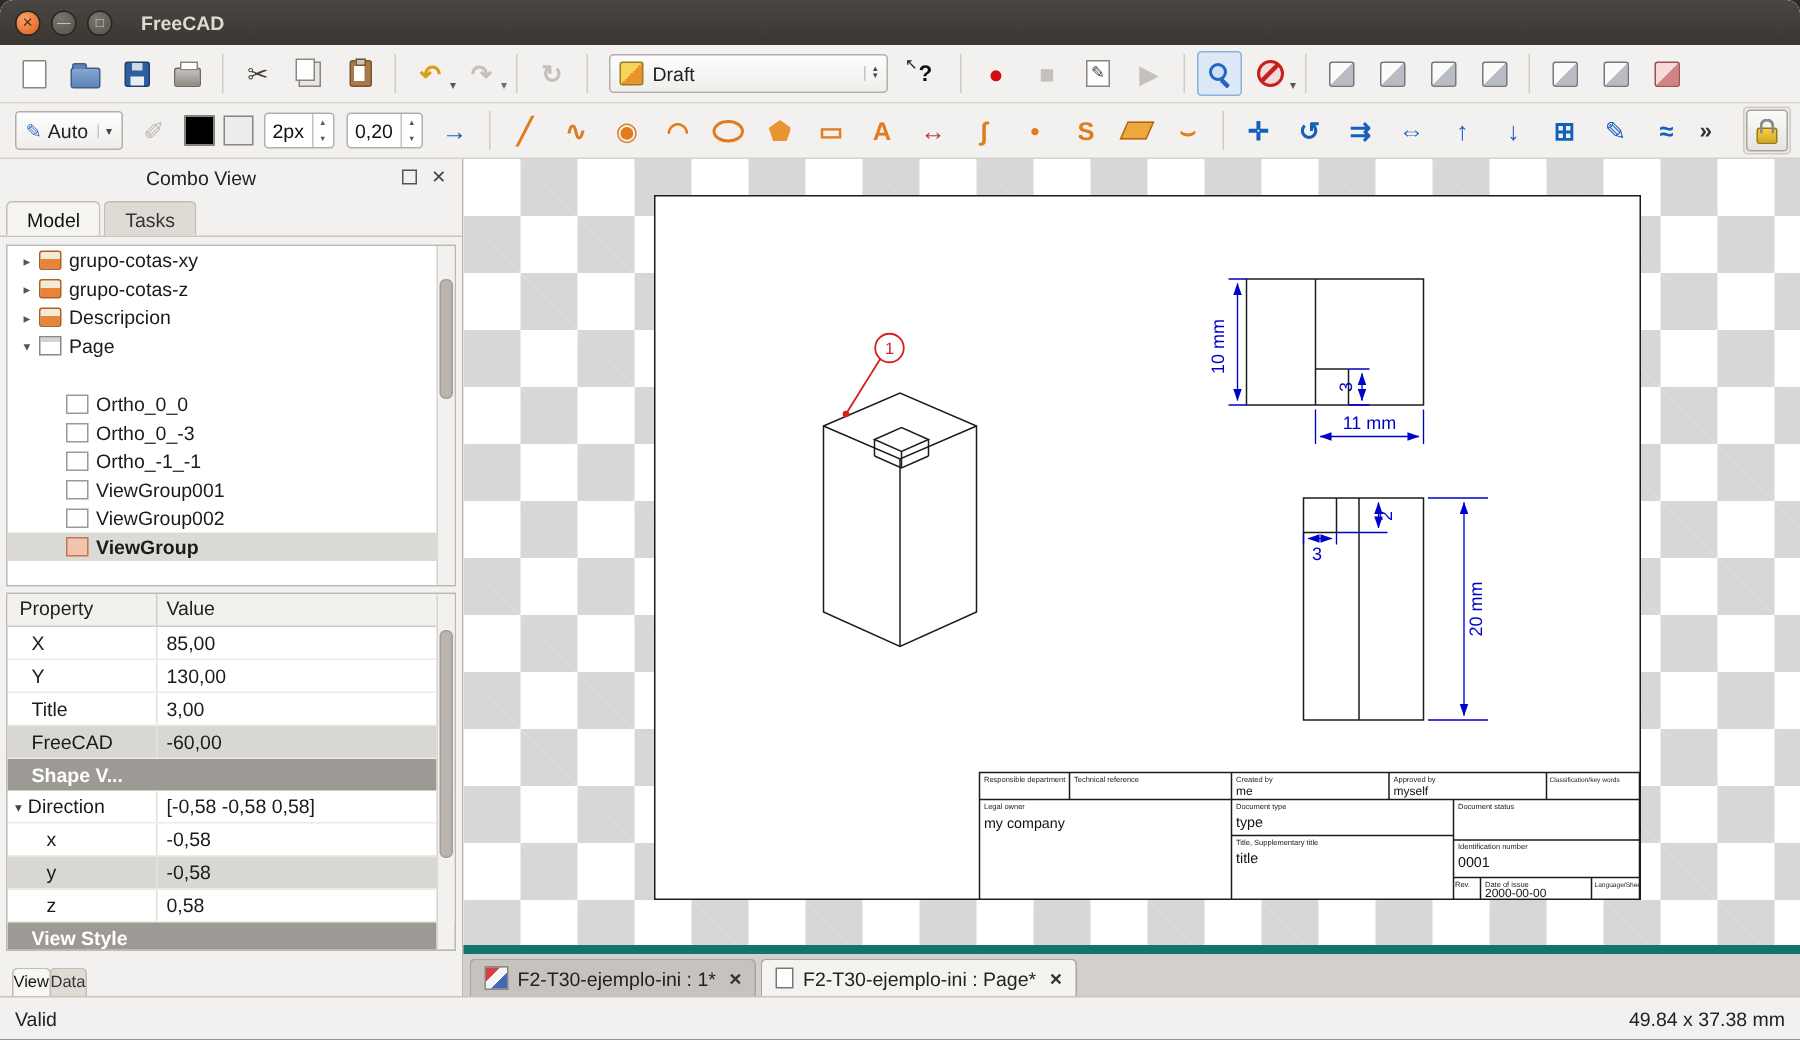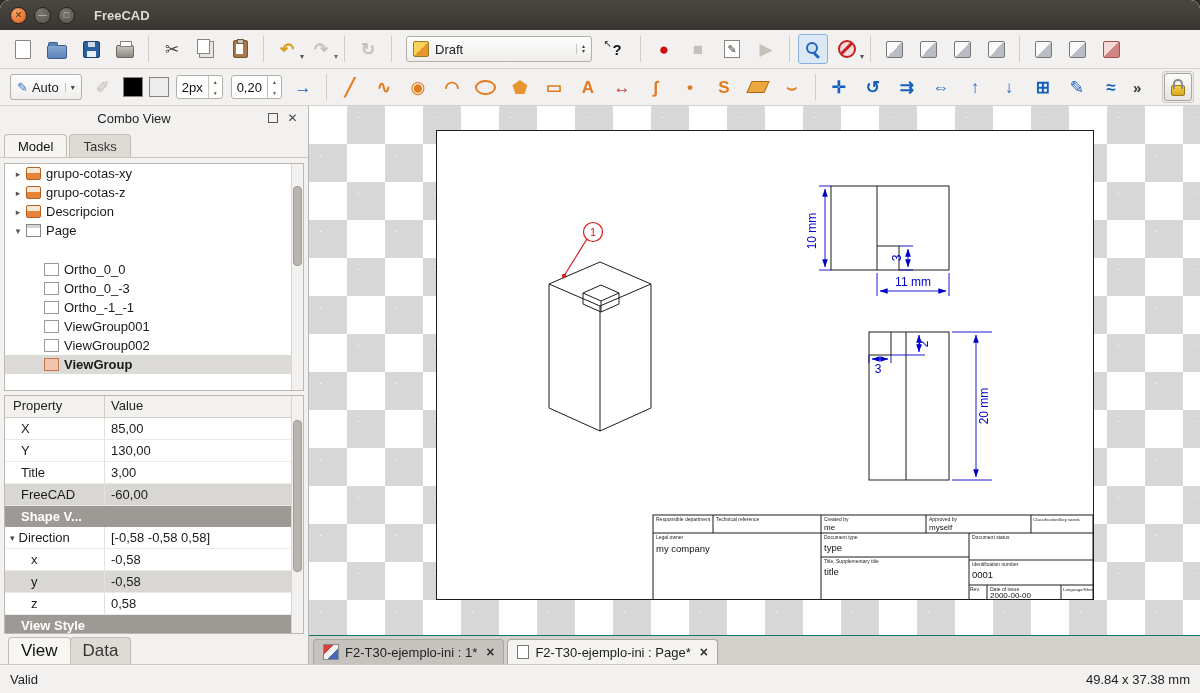--- a/index.html
+++ b/index.html
@@ -93,21 +93,21 @@
   .props-header{display:flex;height:21px;background:#f2f1ee;border-bottom:1px solid #d0cdc7;font-size:13px;color:#222;}
   .props-header .ph1{width:100px;padding:2px 0 0 8px;border-right:1px solid #d0cdc7;box-sizing:border-box;}
   .props-header .ph2{flex:1;padding:2px 0 0 6px;}
   .prow{display:flex;height:21px;font-size:13px;align-items:stretch;border-bottom:1px solid #eceae6;}
   .prow .pname{width:100px;box-sizing:border-box;color:#1a1a1a;border-right:1px solid #e4e1dc;display:flex;align-items:center;}
   .prow .pval{flex:1;padding-left:6px;color:#1a1a1a;display:flex;align-items:center;}
   .prow.shaded{background:#d9d7d3;}
   .pgroup{height:21px;background:#9d9a95;color:#fff;font-weight:bold;font-size:13px;display:flex;align-items:center;padding-left:16px;}
   .pexp{font-size:9px;color:#444;margin-right:4px;}
   .bottomtabs{height:28px;flex:none;display:flex;align-items:flex-end;padding:0 8px;}
-  .btab{padding:3px 12px;font-size:17px;border:1px solid #c0bcb6;border-bottom:none;background:#dedbd5;border-radius:4px 4px 0 0;margin-right:-1px;color:#333;}
+  .btab{padding:3px 0;font-size:11px;border:1px solid #c0bcb6;border-bottom:none;background:#dedbd5;border-radius:4px 4px 0 0;margin-right:-1px;color:#333;}
   .btab.active{background:#f7f6f3;color:#111;}
   
   .main{flex:1;display:flex;flex-direction:column;min-width:0;}
   .viewport{flex:1;position:relative;overflow:hidden;background-color:#fff;
     background-image:linear-gradient(45deg,#d7d7d7 25%,transparent 25%,transparent 75%,#d7d7d7 75%),
                      linear-gradient(45deg,#d7d7d7 25%,transparent 25%,transparent 75%,#d7d7d7 75%);
     background-size:76px 76px;background-position:0 0,38px 38px;}
   .page{position:absolute;left:127px;top:24px;width:658px;height:470px;}
   .page svg{display:block;}
   .pageborder{fill:#ffffff;stroke:#1c1c1c;stroke-width:1;}
@@ -116,21 +116,21 @@
   .da{marker-start:url(#arrB);marker-end:url(#arrB);}
   .dim text{fill:#0000cc;font-size:12px;font-family:"Liberation Sans",sans-serif;}
   .red{stroke:#d42020;stroke-width:1.2;}
   .redc{fill:#ffffff;stroke:#d42020;stroke-width:1.2;}
   .redt{fill:#d42020;font-size:11px;font-family:"Liberation Sans",sans-serif;}
   .tb text{font-family:"Liberation Sans",sans-serif;}
   .tb .lbl{font-size:5px;fill:#222;}
   .tb .lblxs{font-size:4.4px;fill:#222;}
   .tb .val8{font-size:8px;fill:#111;}
   .tb .val9{font-size:9.5px;fill:#111;}
-  .doctabs{height:28px;flex:none;background:#d3d0cb;border-top:1px solid #0f766e;display:flex;align-items:flex-end;padding:0 4px;gap:3px;}
+  .doctabs{height:28px;flex:none;background:#d3d0cb;border-top:6px solid #0f766e;display:flex;align-items:flex-end;padding:0 4px;gap:3px;}
   .dtab{display:flex;align-items:center;height:25px;padding:0 9px;border:1px solid #a9a5a0;border-bottom:none;border-radius:4px 4px 0 0;background:#c6c3be;font-size:13px;color:#222;gap:6px;box-sizing:border-box;}
   .dtab.active{background:#f4f3f0;}
   .dtx{font-weight:bold;font-size:14px;color:#333;margin-left:3px;}
   
   .statusbar{height:28px;flex:none;background:#f2f1ef;border-top:1px solid #c9c5bf;display:flex;align-items:center;justify-content:space-between;padding:0 10px;font-size:13px;color:#222;}
 </style>
 </head>
 <body>
 
 <div class="app">

